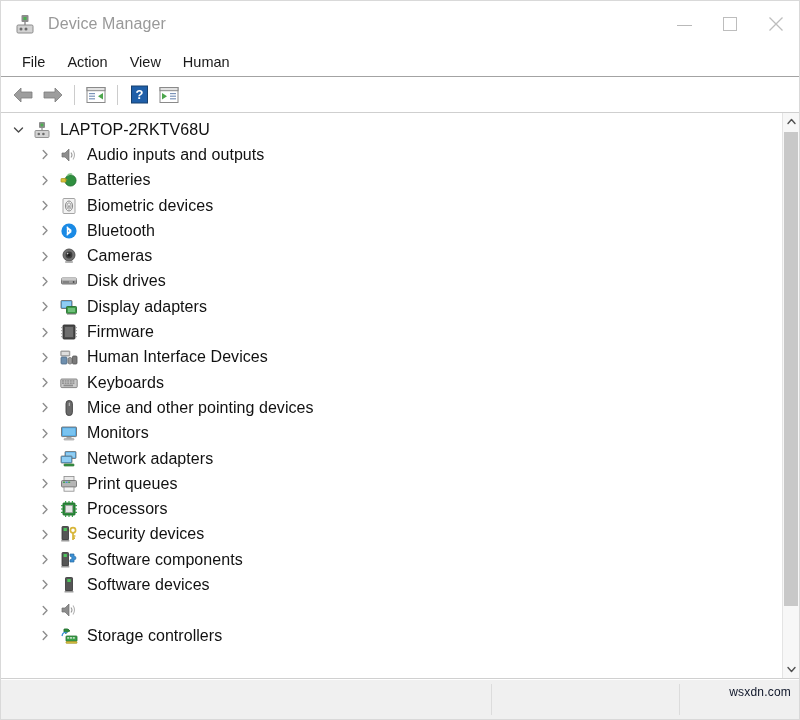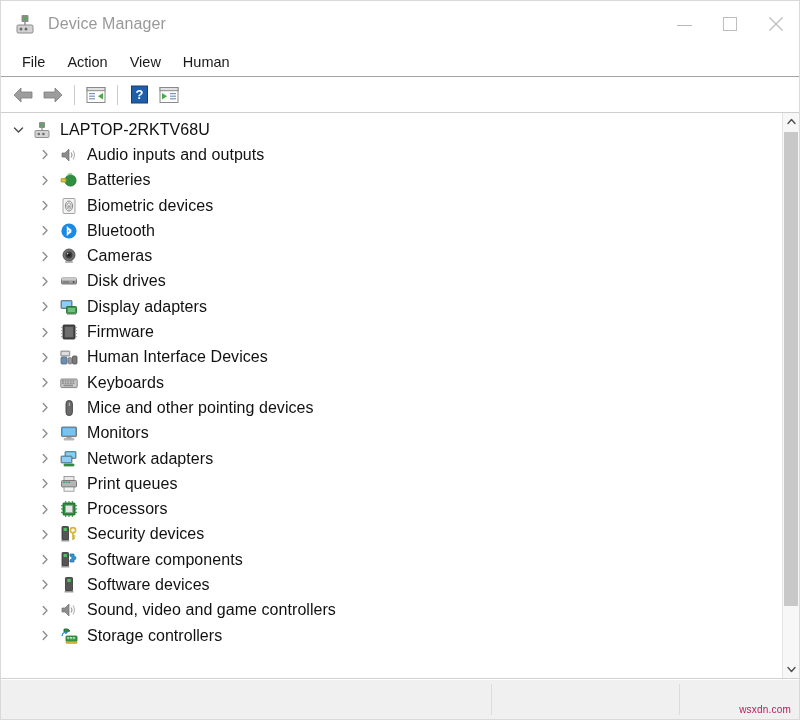--- a/index.html
+++ b/index.html
@@ -158,23 +158,23 @@
   }
   .sb-div {
     position: absolute; top: 4px; bottom: 4px;
     width: 1px; background: #dcdcdc;
   }
   .sb-text {
     font-size: 12px; color: #555;
     padding-left: 10px;
   }
   .watermark {
-    position: absolute; right: 8px; bottom: 4px;
-    font-size: 10px;
-    color: #be185d;
+    position: absolute; right: 8px; bottom: 20px;
+    font-size: 12px;
+    color: #0f172a;
     letter-spacing: .2px;
   }
 </style>
 </head>
 <body>
 
 <div id="app">
 
   <div class="titlebar">
     <svg class="title-icon" viewBox="0 0 22 22">
@@ -554,21 +554,20 @@
           <span class="twisty">
             <svg width="8" height="11" viewBox="0 0 8 11">
               <path d="M2.2 1.5 L6 5.5 L2.2 9.5" stroke="#8e8e8e" stroke-width="1.4" fill="none" stroke-linecap="round" stroke-linejoin="round"></path>
             </svg>
           </span>
           <svg class="node-icon" viewBox="0 0 18 18">
             <path d="M2 7 L5 7 L9 3 L9 15 L5 11 L2 11 Z" fill="#8d8d8d" stroke="#6e6e6e" stroke-width="0.7" stroke-linejoin="round"></path>
             <path d="M11 6.5 Q13 9 11 11.5" stroke="#9b9b9b" stroke-width="1.1" fill="none"></path>
             <path d="M13 4.5 Q16 9 13 13.5" stroke="#b4b4b4" stroke-width="1.1" fill="none"></path>
           </svg>
-          <span class="node-label">Sound, video and game controllers</span>
         </div>
         <div class="tree-row child">
           <span class="twisty">
             <svg width="8" height="11" viewBox="0 0 8 11">
               <path d="M2.2 1.5 L6 5.5 L2.2 9.5" stroke="#8e8e8e" stroke-width="1.4" fill="none" stroke-linecap="round" stroke-linejoin="round"></path>
             </svg>
           </span>
           <svg class="node-icon" viewBox="0 0 18 18">
             <path d="M4 2 Q9 1 10 4 Q7 4.6 6 6.6 Q3 6 4 2 Z" fill="#2f8b3e" stroke="#1f6a2b" stroke-width="0.7"></path>
             <path d="M2 9 Q3 4 7 6" stroke="#3a8fd4" stroke-width="1.3" fill="none"></path>

